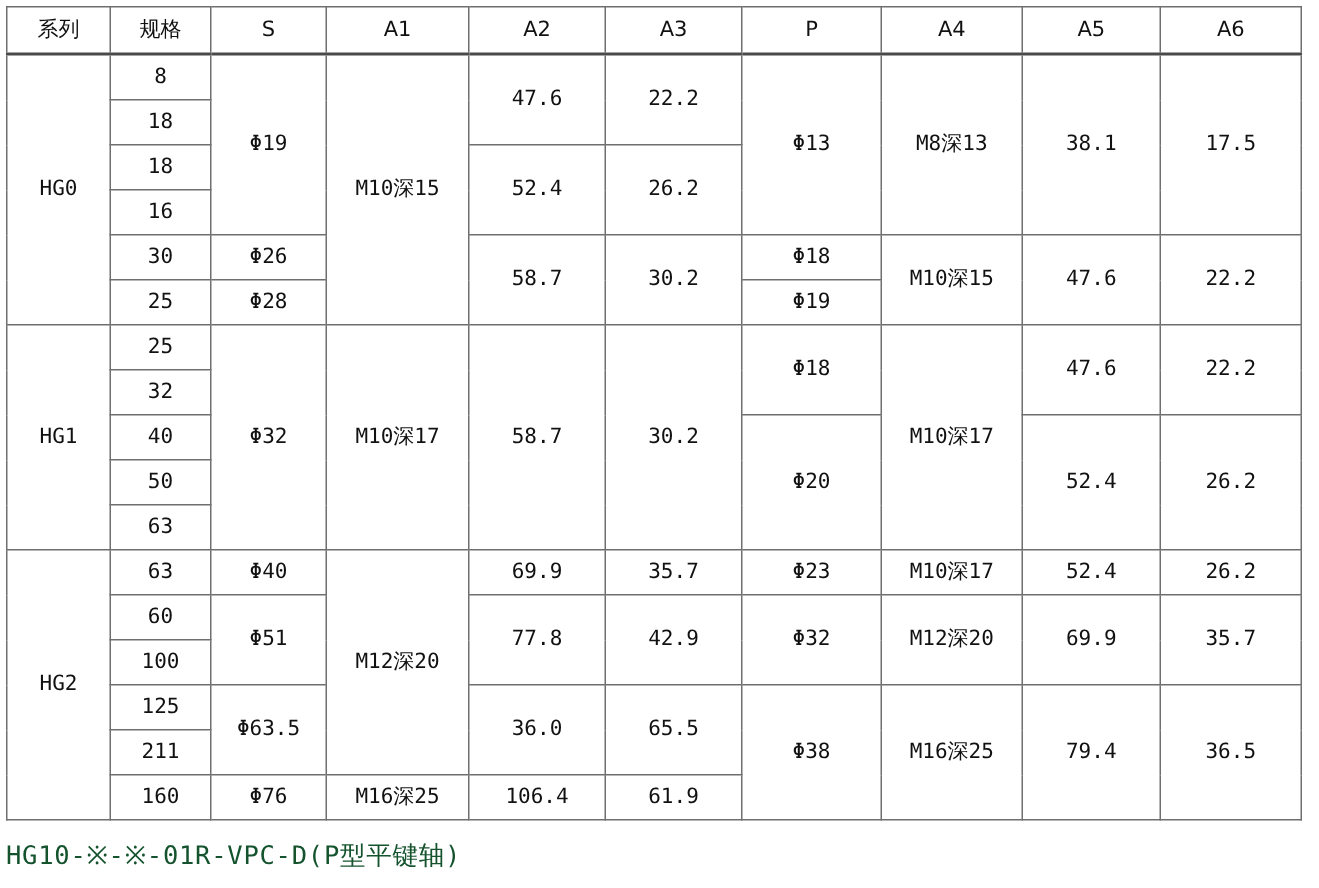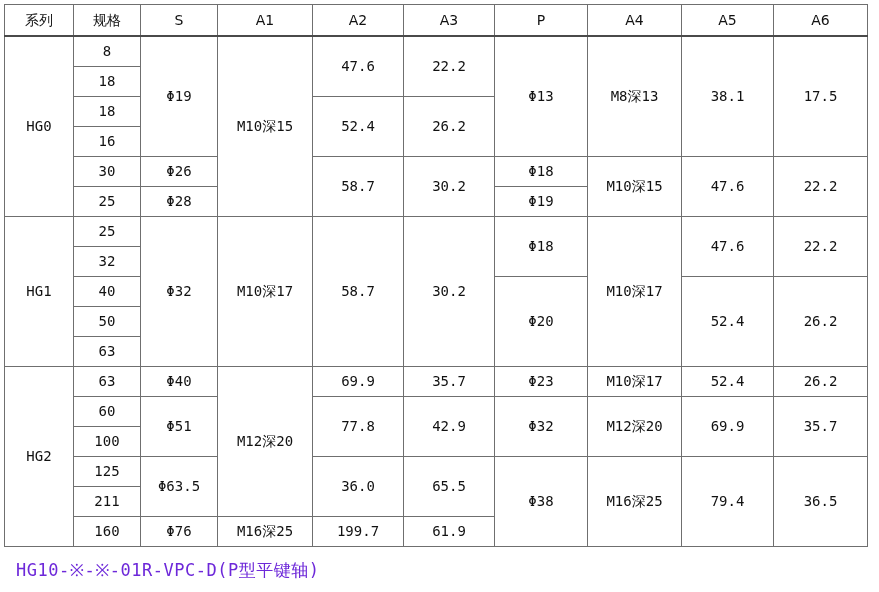--- a/index.html
+++ b/index.html
@@ -45,26 +45,26 @@
   }
   
   tr.group-start td {
     border-top: 2px solid #4a4a4a;
   }
   #spec-table thead tr td {
     border-bottom: 2px solid #4a4a4a;
   }
   .caption {
     position: absolute;
-    left: 16px;
+    left: 4px;
     top: 558px;
     font-size: 17px;
     letter-spacing: 0.5px;
     font-family: "DejaVu Sans Mono", "Liberation Mono", monospace;
-    color: #6d28d9;
+    color: #14532d;
     white-space: nowrap;
   }
 </style>
 </head>
 <body>
 
 <table id="spec-table">
   <colgroup>
     <col style="width:69px">
     <col style="width:67px">
@@ -195,19 +195,19 @@
       <td rowspan="3">79.4</td>
       <td rowspan="3">36.5</td>
     </tr>
     <tr>
       <td>211</td>
     </tr>
     <tr>
       <td>160</td>
       <td>Φ76</td>
       <td class="cjk">M16深25</td>
-      <td>199.7</td>
+      <td>106.4</td>
       <td>61.9</td>
     </tr>
   </tbody>
 </table>
 
 <div class="caption">HG10-※-※-01R-VPC-D(P型平键轴)</div>
 
 </body></html>

